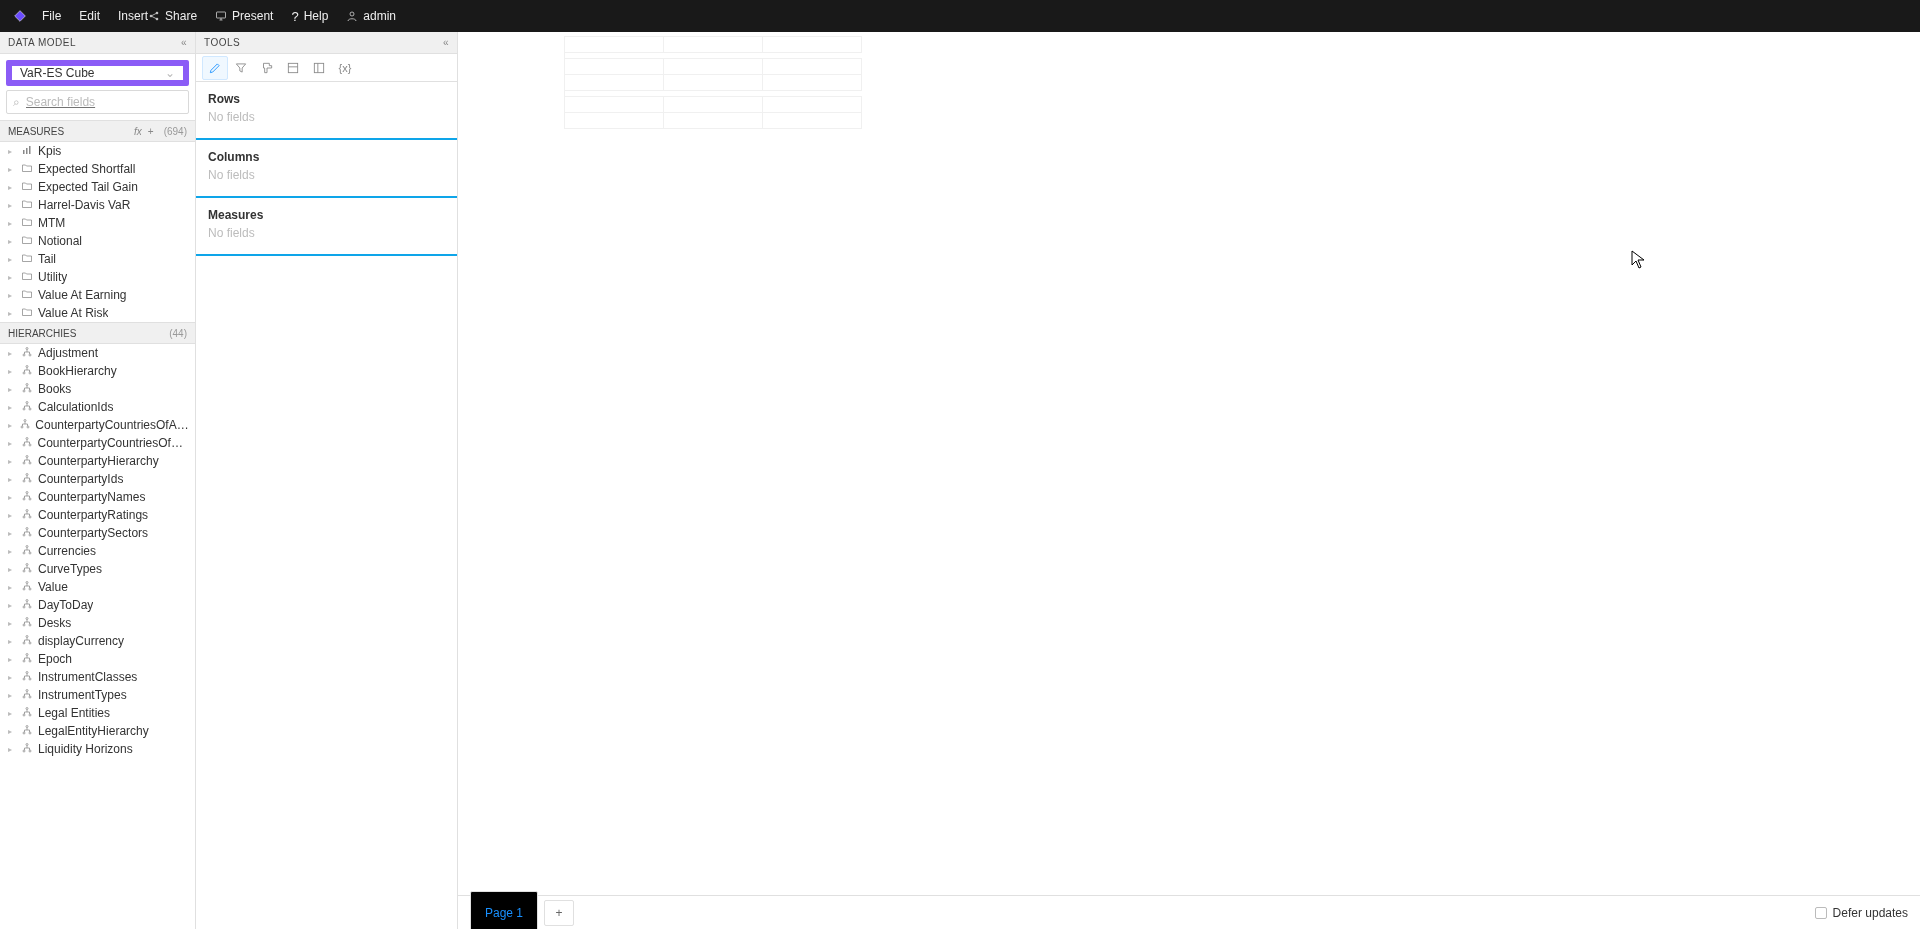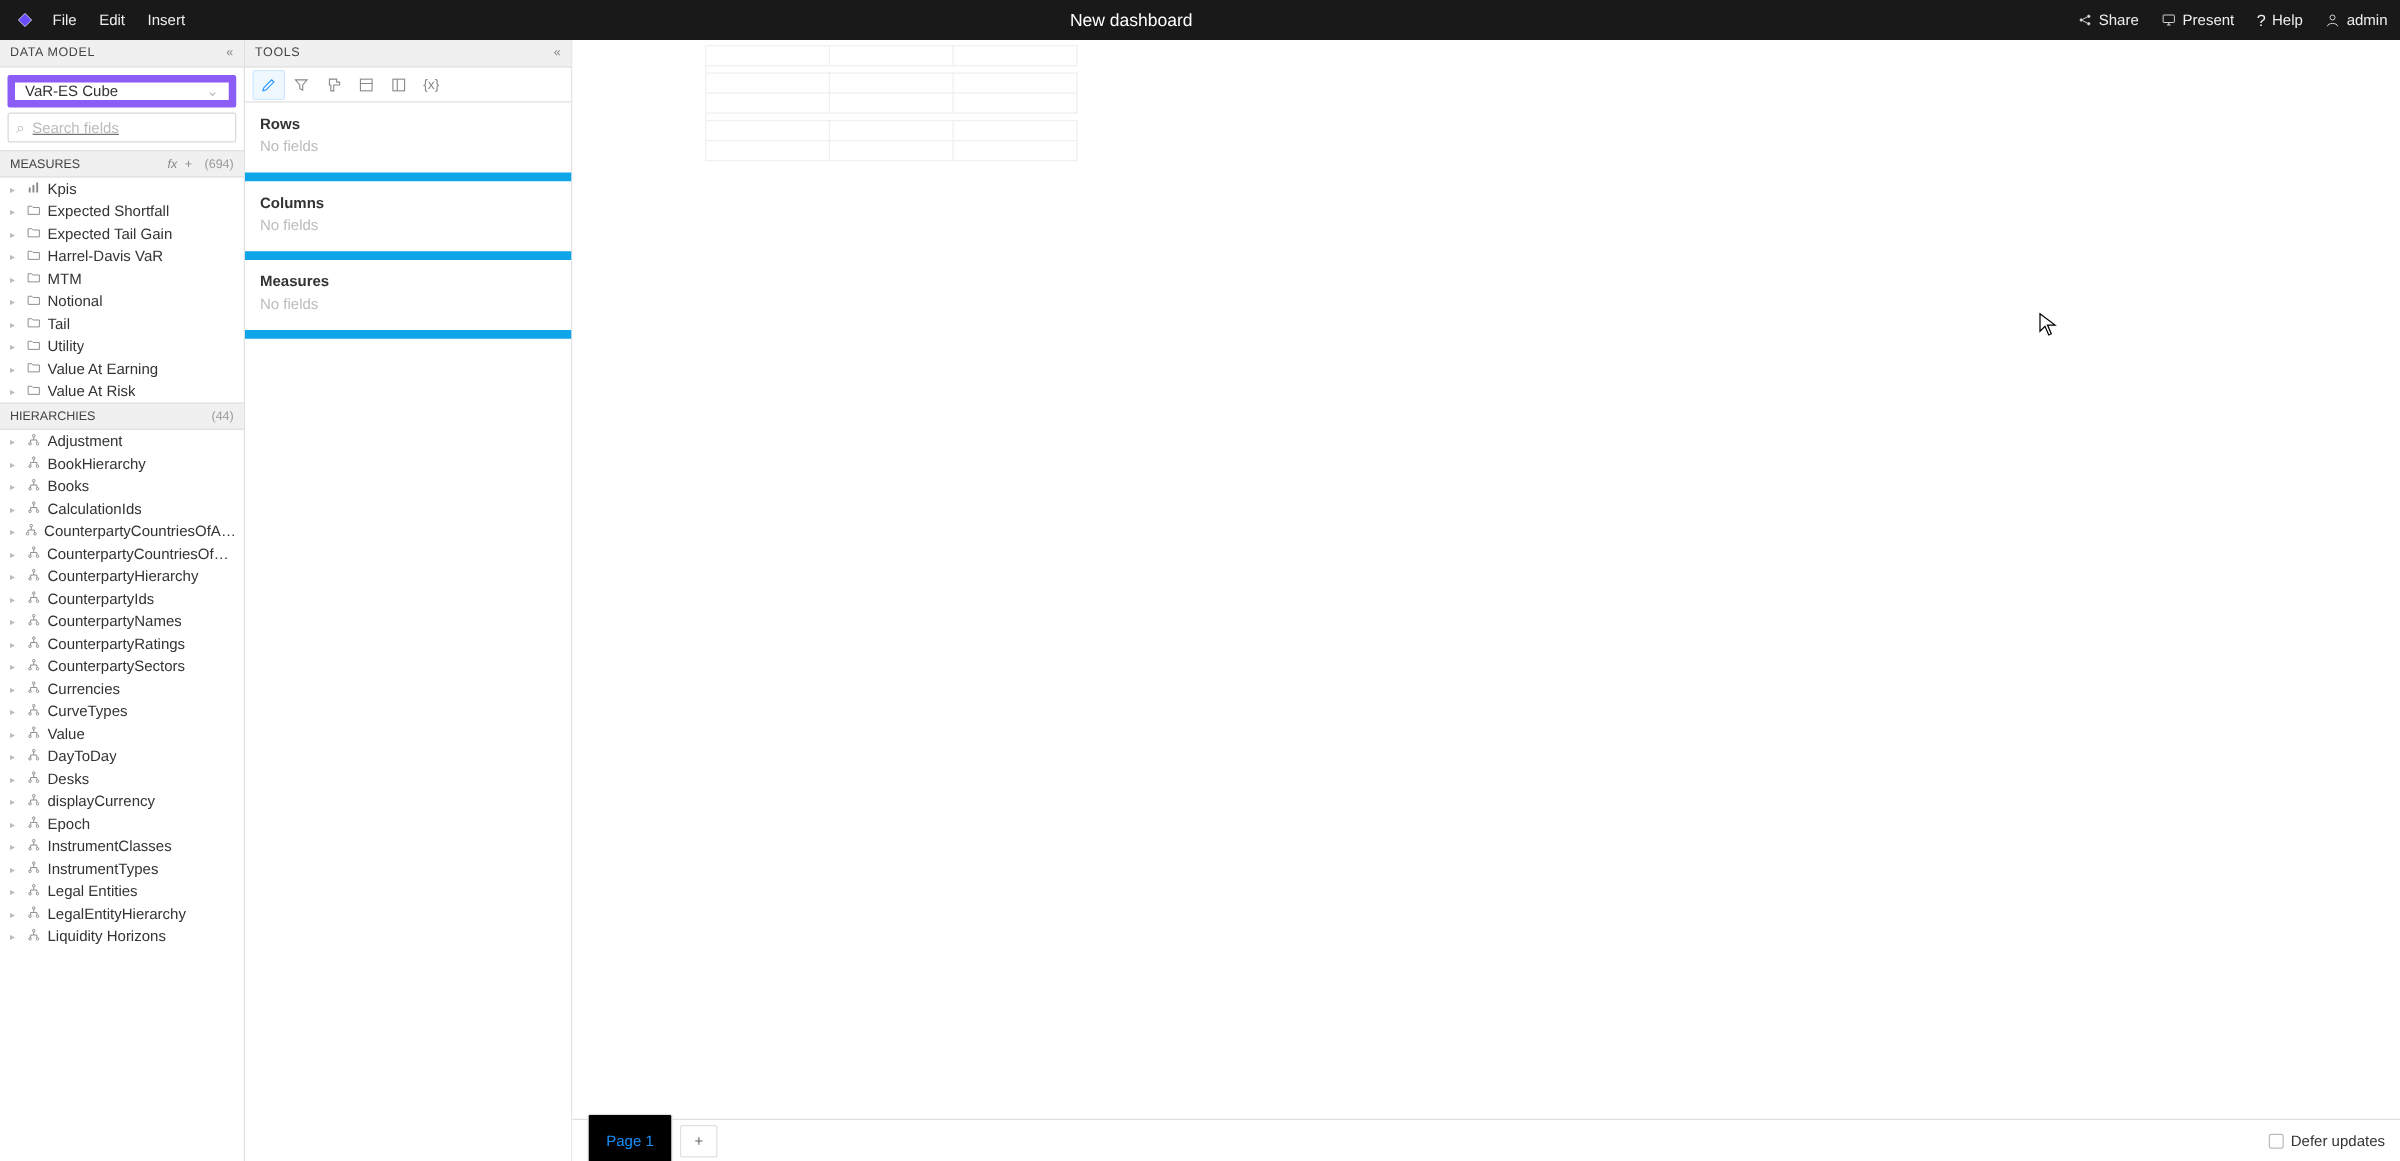--- a/index.html
+++ b/index.html
@@ -55,21 +55,21 @@
   .tree-item.expandable .tree-caret{visibility:visible;}
   .tree-icn{color:#888;font-size:11px;width:14px;text-align:center;}
   .tree-label{white-space:nowrap;overflow:hidden;text-overflow:ellipsis;}
 
   
   .tools{width:262px;border-right:1px solid var(--panel-border);display:flex;flex-direction:column;background:#fff;}
   .tool-tabs{height:28px;display:flex;align-items:center;padding:0 6px;gap:0;border-bottom:1px solid var(--panel-border);}
   .tool-tab{width:26px;height:24px;display:flex;align-items:center;justify-content:center;color:#888;cursor:pointer;border:1px solid transparent;border-radius:2px;}
   .tool-tab.active{color:var(--accent);border-color:#d0e8ff;background:#f0f8ff;}
   .tool-tab svg{width:14px;height:14px;}
-  .field-section{padding:10px 12px 0 12px;border-bottom:7px solid #0ea5e9;}
+  .field-section{padding:10px 12px 0 12px;border-bottom:2px solid #0ea5e9;}
   .field-section h4{margin:0 0 4px 0;font-size:12px;font-weight:600;color:#333;}
   .field-section .empty{color:var(--muted);font-size:12px;padding-bottom:14px;}
 
   
   .canvas{flex:1;display:flex;flex-direction:column;position:relative;background:#fff;}
   .canvas-head{height:30px;display:flex;align-items:center;padding:0 12px;justify-content:space-between;}
   .canvas-title{color:#c6c6c6;font-size:16px;}
   .canvas-actions{display:flex;gap:10px;color:#666;}
   .canvas-actions span{cursor:pointer;}
   .canvas-body{flex:1;position:relative;overflow:hidden;}
@@ -99,21 +99,20 @@
   <div class="logo">
     <svg viewBox="0 0 24 24" width="16" height="16">
         <path d="M4 12 L12 4 L20 12 L12 20 Z" fill="#6a4cff"></path>
       </svg>
   </div>
   <div class="menu">
     <span class="menu-item">File</span>
     <span class="menu-item">Edit</span>
     <span class="menu-item">Insert</span>
   </div>
-  <div class="title">New dashboard</div>
   <div class="right">
     <span class="item">
       <svg width="12" height="12" viewBox="0 0 24 24">
           <circle cx="6" cy="12" r="2"></circle>
           <circle cx="18" cy="6" r="2"></circle>
           <circle cx="18" cy="18" r="2"></circle>
           <path d="M8 11 L16 7 M8 13 L16 17" stroke="#ddd" stroke-width="1.5" fill="none"></path>
         </svg>
       <span>Share</span>
     </span>

